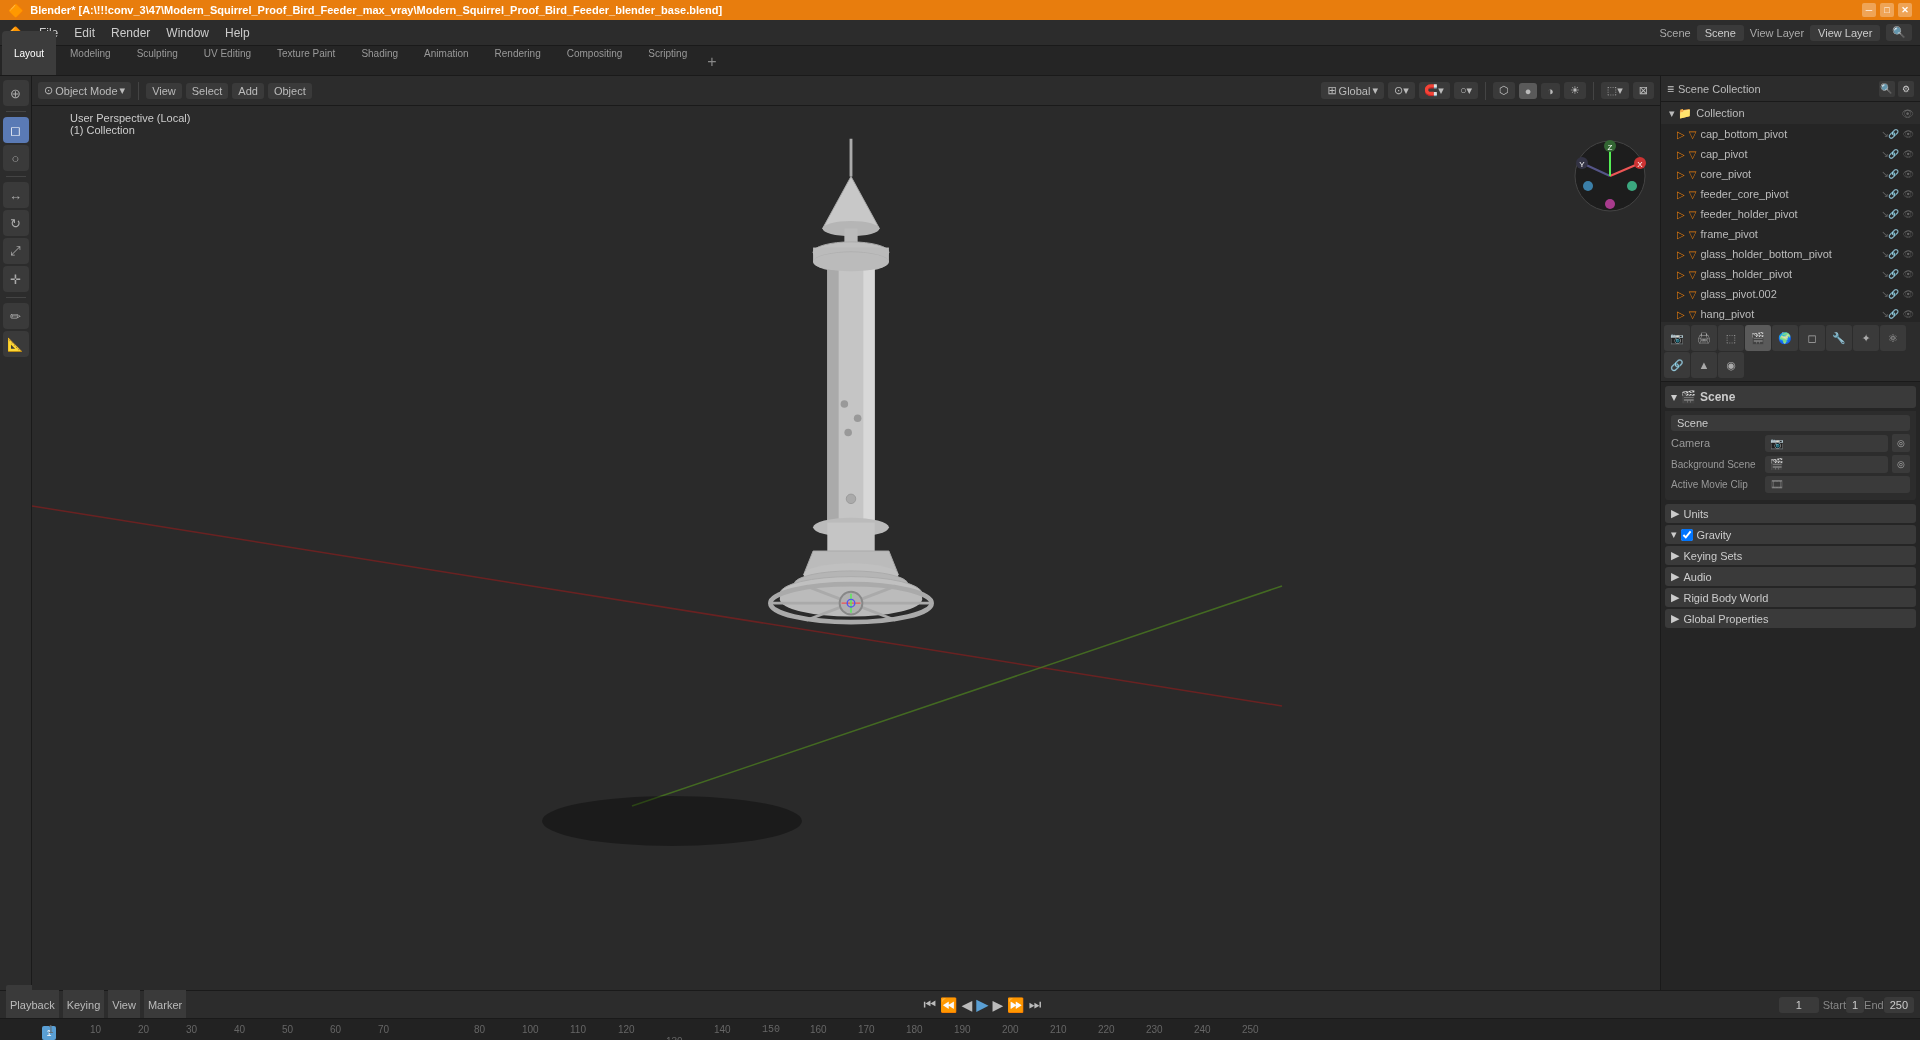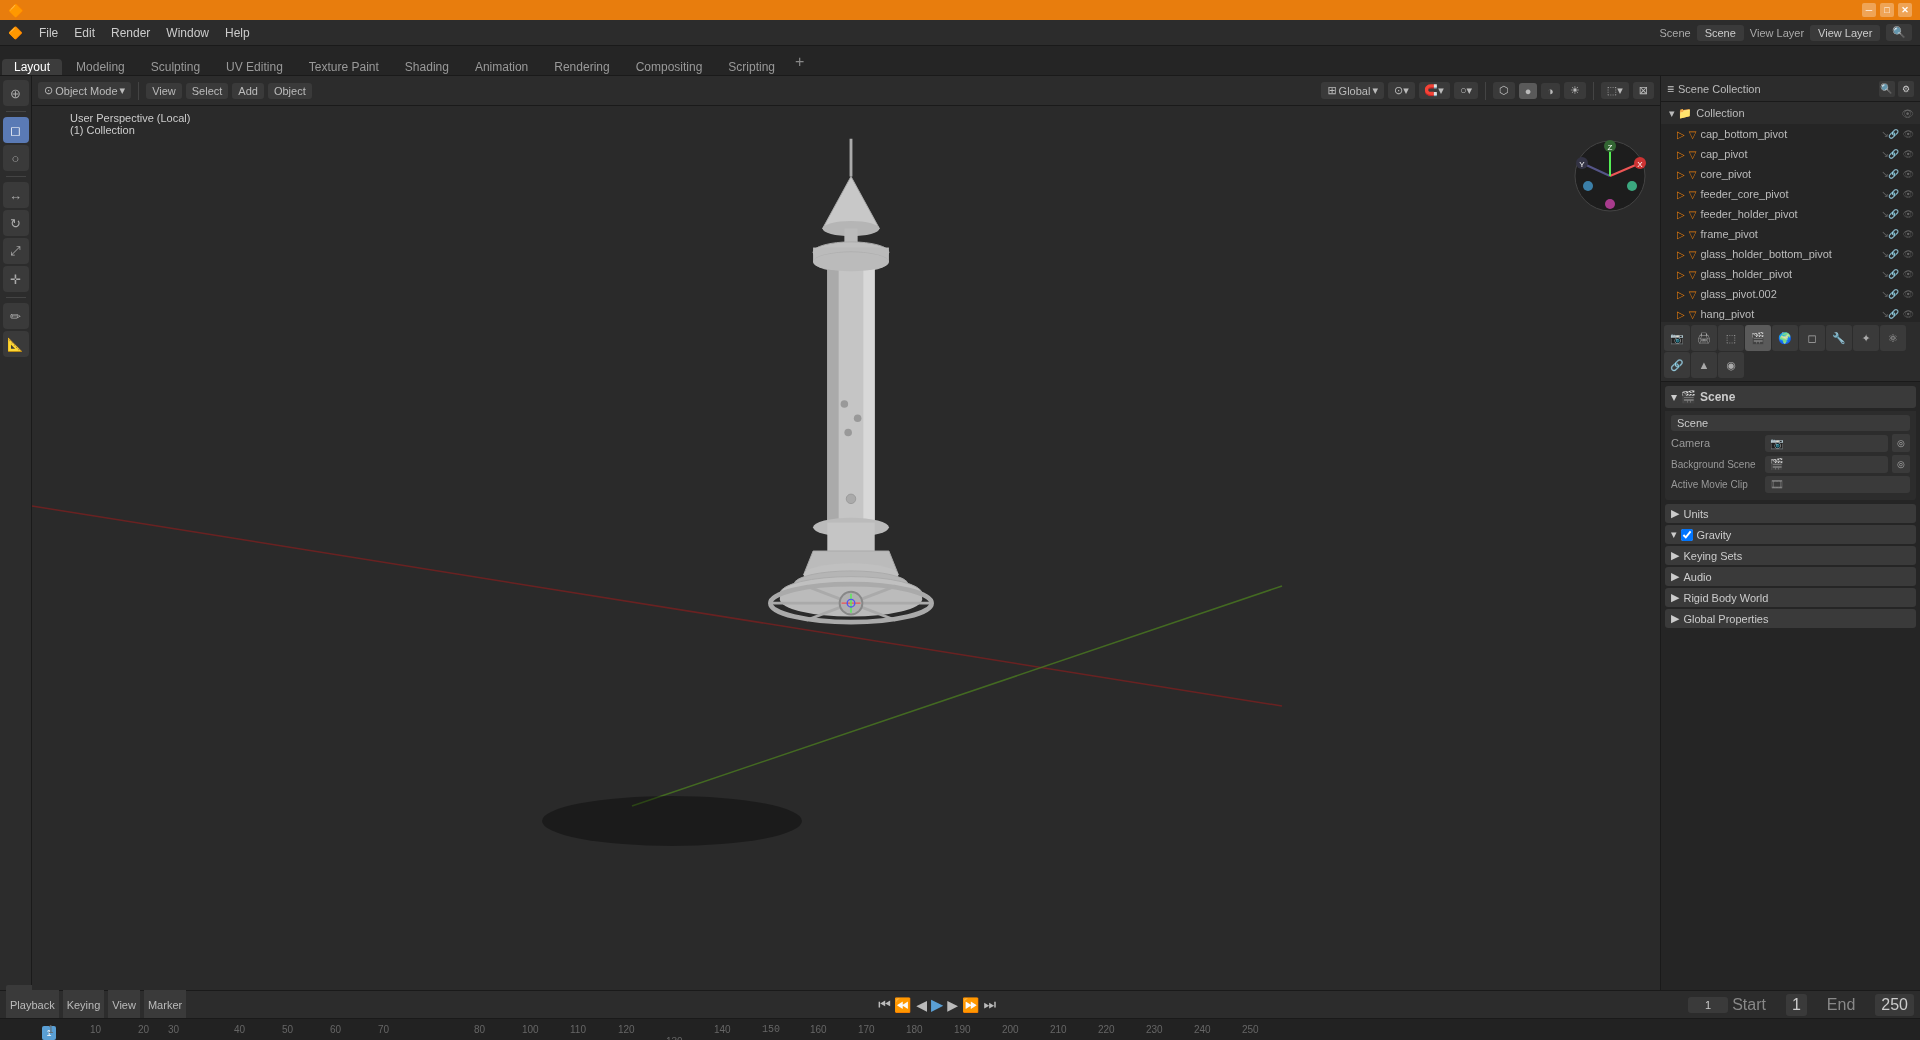--- a/index.html
+++ b/index.html
@@ -57,24 +57,24 @@
     
     #tabs-bar {
       height: 30px;
       background: #252525;
       display: flex;
       align-items: flex-end;
       border-bottom: 1px solid #1a1a1a;
     }
     .tab {
       padding: 4px 12px;
-      font-size: 12px;
+      font-size: 10px;
       color: #999;
       cursor: pointer;
-      height: 16px;
+      height: 44px;
       display: flex; align-items: center;
       border-radius: 4px 4px 0 0;
       margin-left: 2px;
     }
     .tab.active {
       background: #3c3c3c;
       color: #ffffff;
     }
     .tab-add {
       padding: 4px 8px;
@@ -335,20 +335,21 @@
       width: 250px;
       height: 550px;
     }
   </style>
 </head>
 <body>
 
 <div id="title-bar">
   <div id="title-bar-left">
     <span style="font-size:13px;">🔶</span>
+    <span>Blender* [A:\!!!conv_3\47\Modern_Squirrel_Proof_Bird_Feeder_max_vray\Modern_Squirrel_Proof_Bird_Feeder_blender_base.blend]</span>
   </div>
   <div id="title-bar-right">
     <div class="win-btn">─</div>
     <div class="win-btn">□</div>
     <div class="win-btn">✕</div>
   </div>
 </div>
 
 <div id="menu-bar">
   <div class="menu-item" style="font-weight:bold;color:#e87d0d;">🔶</div>
@@ -737,36 +738,36 @@
   <span class="tl-ctrl" title="Go to Start">⏮</span>
   <span class="tl-ctrl" title="Previous Keyframe">⏪</span>
   <span class="tl-ctrl" title="Previous Frame">◀</span>
   <span class="tl-ctrl" title="Play" style="color:#5a9fd4;font-size:16px;">▶</span>
   <span class="tl-ctrl" title="Next Frame">▶</span>
   <span class="tl-ctrl" title="Next Keyframe">⏩</span>
   <span class="tl-ctrl" title="Go to End">⏭</span>
   <div style="flex:1;"></div>
 
   <div style="background:#3a3a3a;border-radius:3px;padding:2px 8px;font-size:11px;color:#ccc;min-width:40px;text-align:center;cursor:pointer;">1</div>
-  <div style="display:flex;align-items:center;gap:20px;font-size:16px;color:#888;text-align:center;">
+  <div style="display:flex;align-items:center;gap:0;font-size:11px;color:#888;text-align:center;">
     <span>Start</span>
     <div style="background:#3a3a3a;border-radius:3px;padding:2px 6px;color:#ccc;cursor:pointer;">1</div>
     <span>End</span>
     <div style="background:#3a3a3a;border-radius:3px;padding:2px 6px;color:#ccc;cursor:pointer;">250</div>
   </div>
 </div>
 
 <div id="frame-ruler">
 
   <div id="current-frame-indicator" style="left: 42px;">1</div>
 
   <span class="frame-num" style="left:48px;">1</span>
   <span class="frame-num" style="left:90px;">10</span>
   <span class="frame-num" style="left:138px;">20</span>
-  <span class="frame-num" style="left:168px;">30</span>
+  <span class="frame-num" style="left:186px;">30</span>
   <span class="frame-num" style="left:234px;">40</span>
   <span class="frame-num" style="left:282px;">50</span>
   <span class="frame-num" style="left:330px;">60</span>
   <span class="frame-num" style="left:378px;">70</span>
   <span class="frame-num" style="left:426px;margin-top:44px;">80</span>
   <span class="frame-num" style="left:474px;">80</span>
   <span class="frame-num" style="left:522px;">100</span>
   <span class="frame-num" style="left:570px;">110</span>
   <span class="frame-num" style="left:618px;">120</span>
   <span class="frame-num" style="left:666px;margin-top:23px;">130</span>

